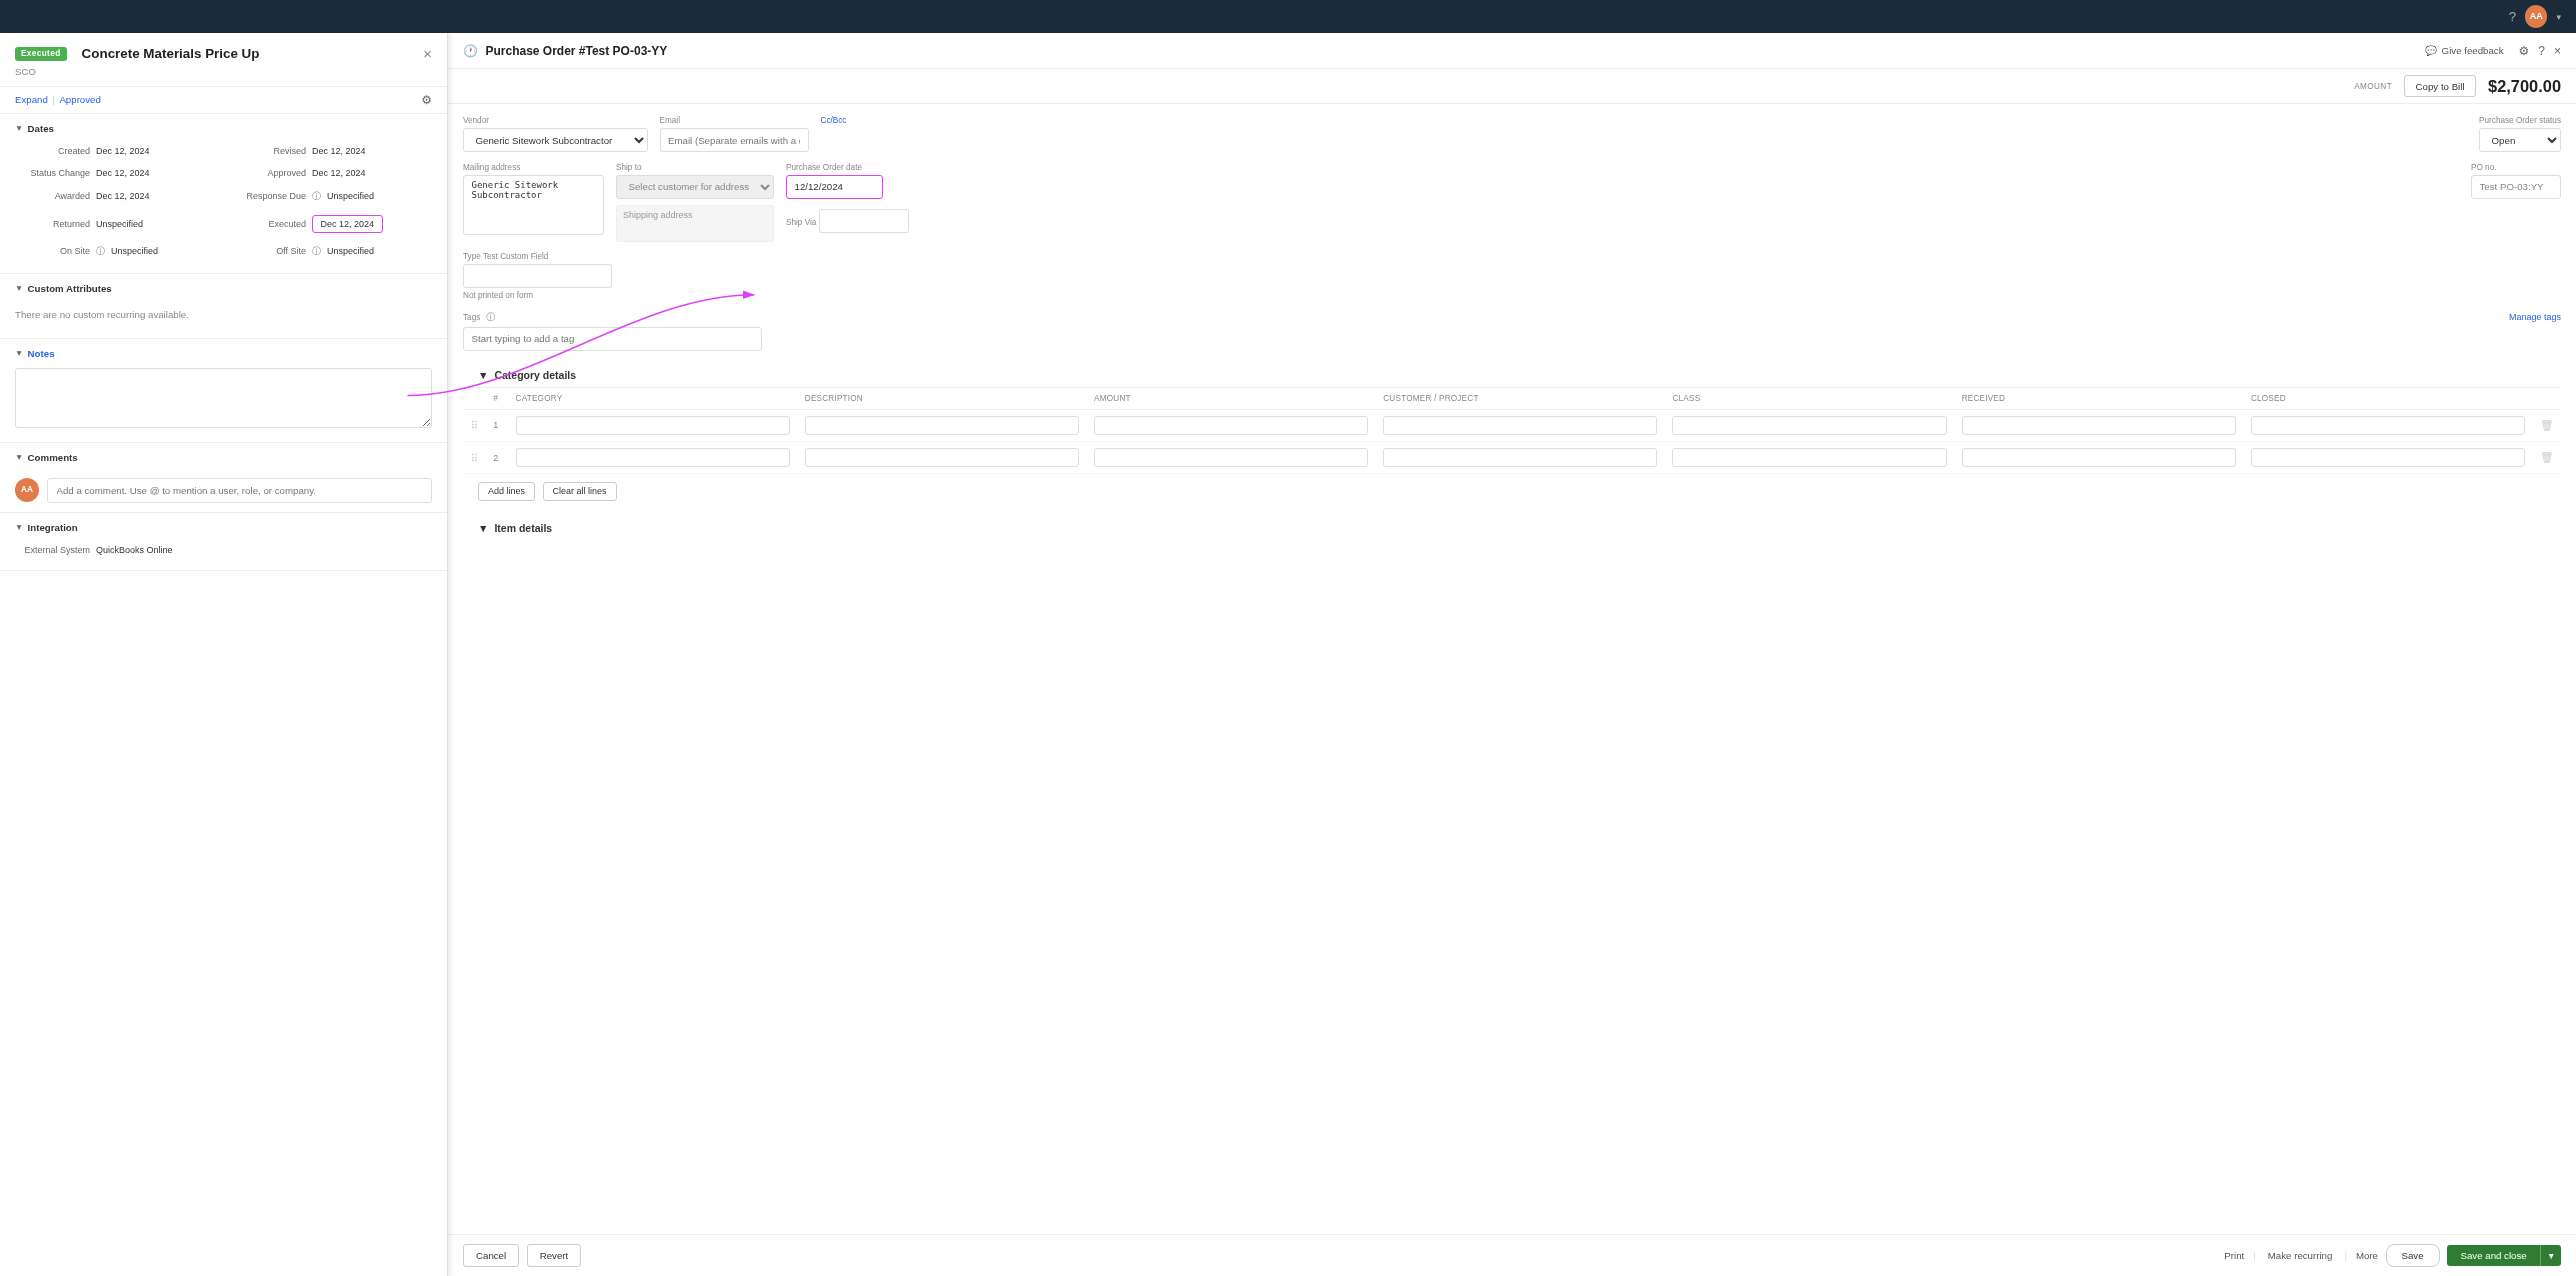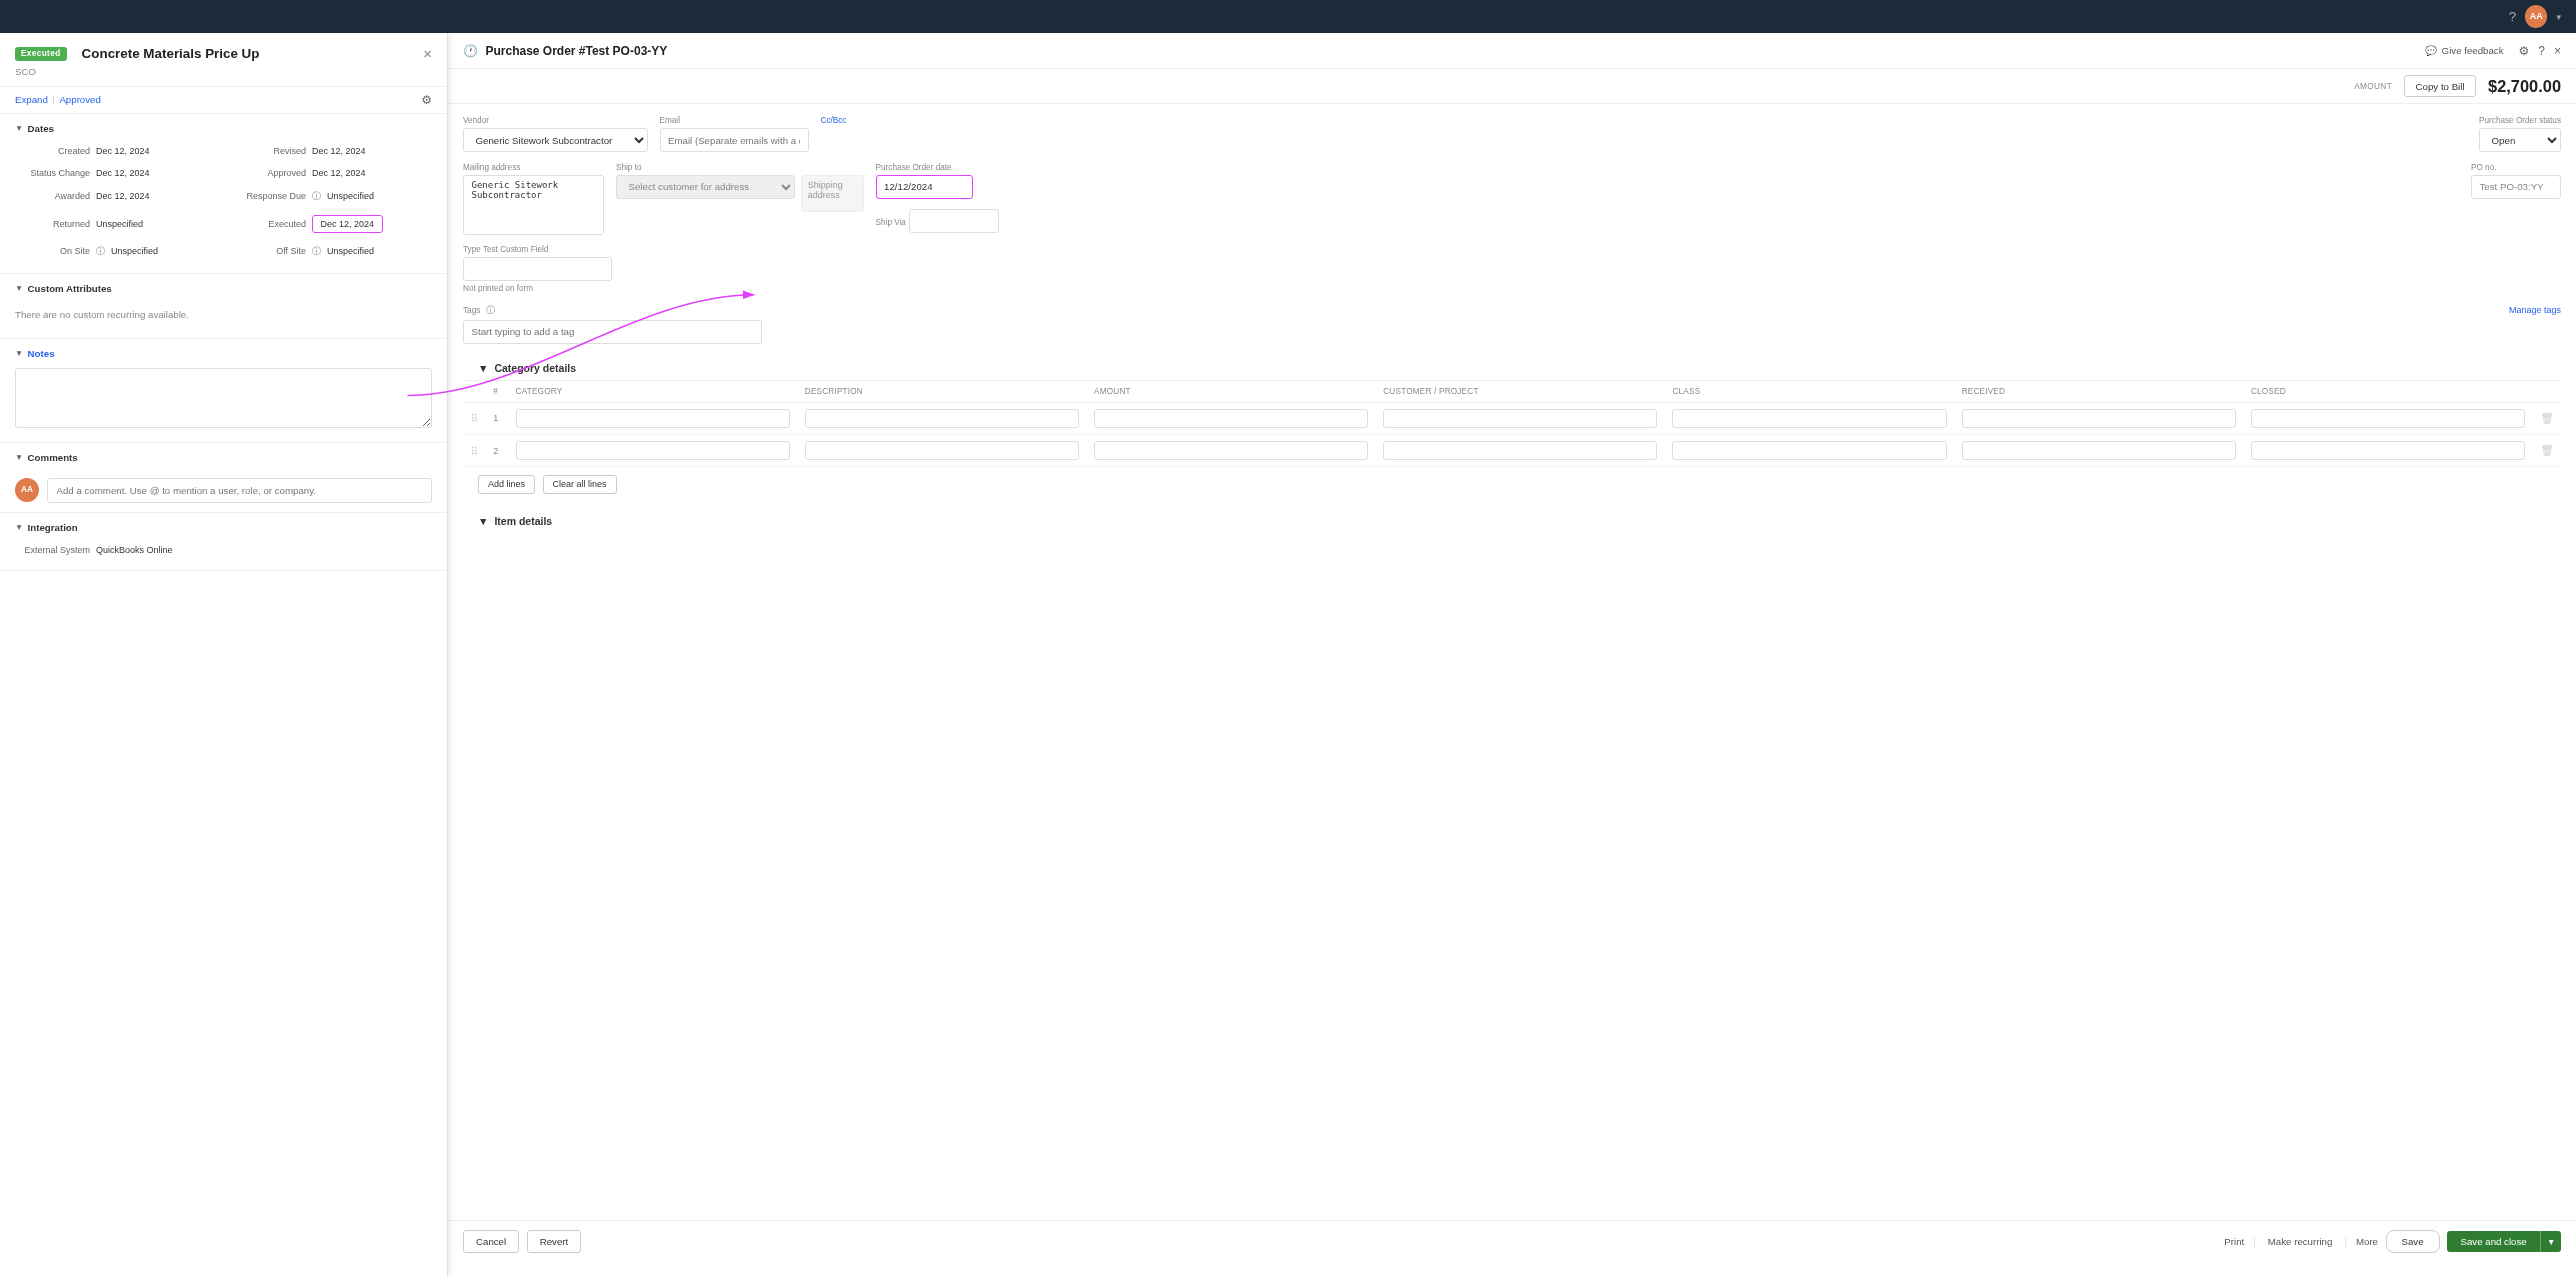--- a/index.html
+++ b/index.html
@@ -526,21 +526,21 @@
     
     .po-footer {
       display: flex;
       align-items: flex-start;
       justify-content: space-between;
       padding: 9px 15px;
       border-top: 0.7px solid #eee;
       background: white;
       margin-top: auto;
       position: sticky;
-      bottom: 14px;
+      bottom: 0;
     }
 
     .footer-left {
       display: flex;
       align-items: center;
       gap: 7.5px;
     }
 
     .footer-right {
       display: flex;
@@ -830,21 +830,21 @@
         </div>
       </div>
 
       <div class="address-section">
         <div class="form-field address-field">
           <label class="form-label">Mailing address</label>
           <textarea class="address-textarea" style="">Generic Sitework Subcontractor</textarea>
         </div>
         <div class="form-field" style="min-width:134px;">
           <label class="form-label">Ship to</label>
-          <div style="display:flex; flex-direction:row; gap:6px;">
+          <div style="display:flex; flex-direction:column; gap:6px;">
             <select class="ship-to-select">
               <option value="">Select customer for address</option>
             </select>
             <div style="padding: 4.5px 6px; background:#f5f5f5; border:0.7px solid #eee; border-radius:3px; min-height:37px; font-size:9px; color:#999;">
               <span>Shipping address</span>
             </div>
           </div>
         </div>
         <div class="form-field">
           <label class="form-label">Purchase Order date</label>

